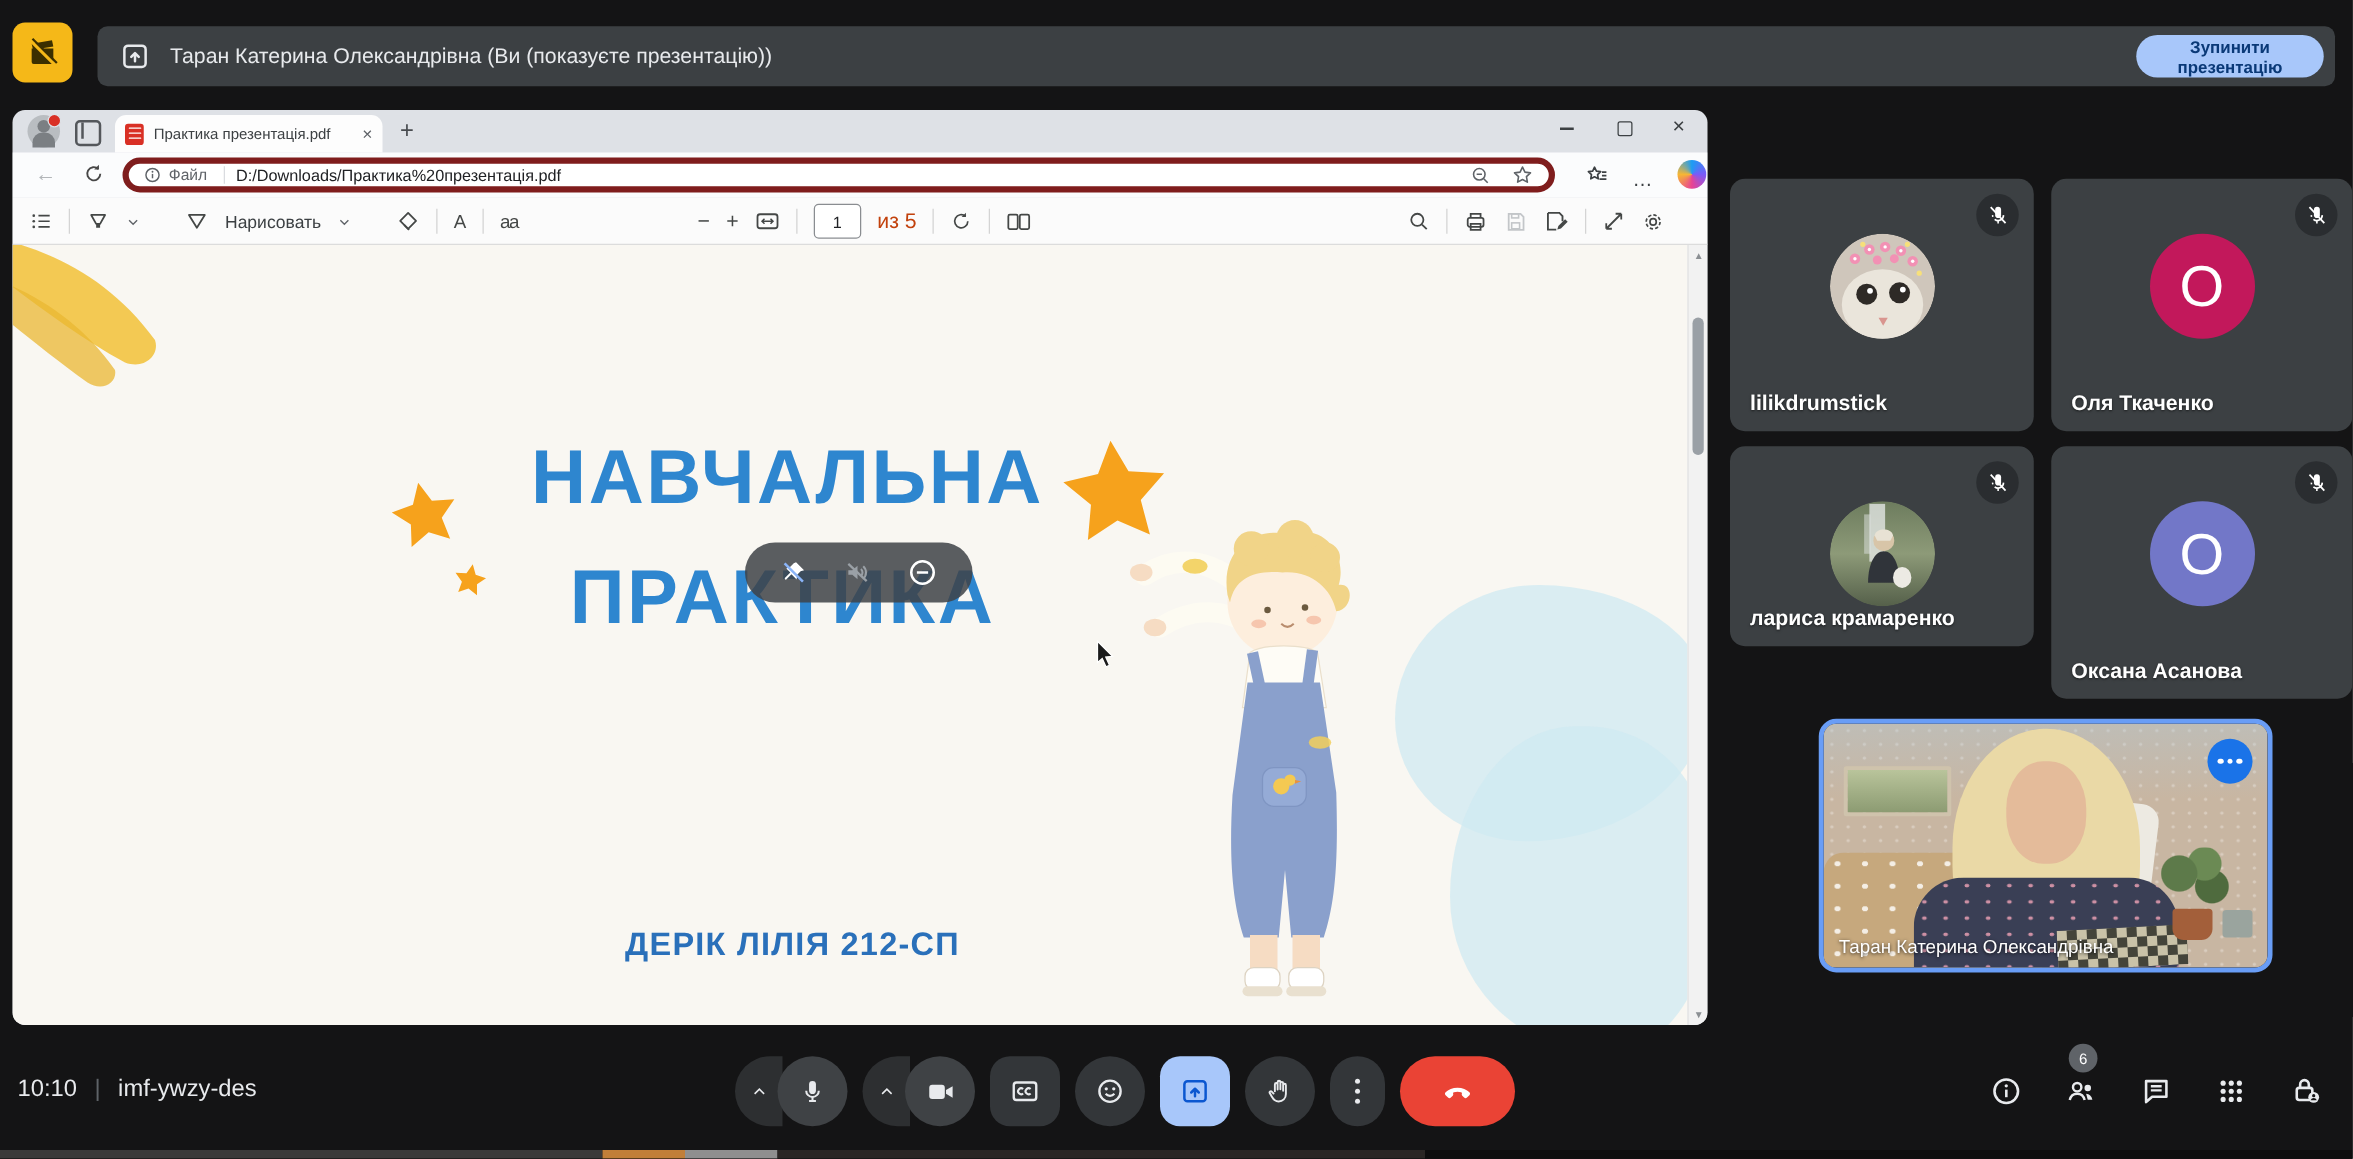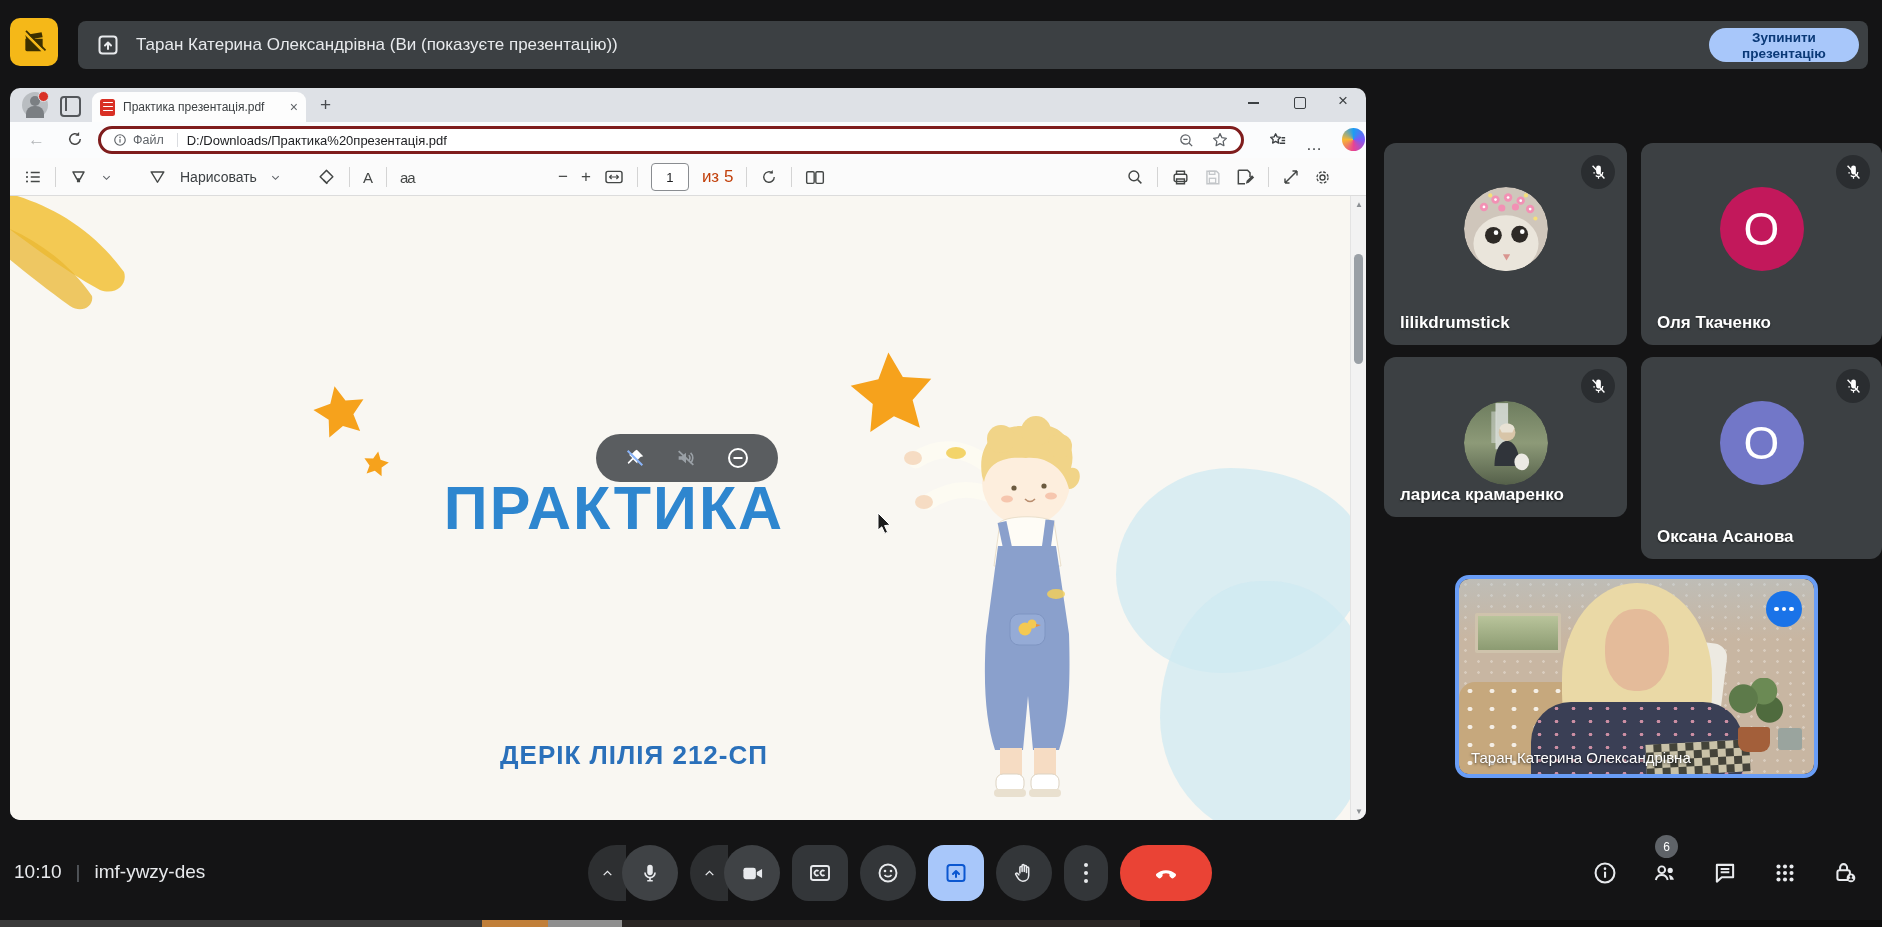--- a/index.html
+++ b/index.html
@@ -29,21 +29,21 @@
   .pdf-badge i{position:absolute;left:2.5px;right:2.5px;height:1.8px;background:#fff;border-radius:1px;}
   .tab-title{font-size:12px;color:#3c4043;margin-left:8px;white-space:nowrap;overflow:hidden;flex:1;}
   .tab-close{font-size:14px;color:#5f6368;margin-left:8px;cursor:pointer;}
   .newtab{left:310px;top:8px;font-size:19px;color:#494c50;line-height:18px;cursor:pointer;}
   .win-min{left:1238px;top:14px;width:11px;height:2px;background:#3c4043;}
   .win-max{left:1284px;top:9px;width:10px;height:10px;border:1.6px solid #3c4043;border-radius:2px;}
   .win-close{left:1328px;top:3px;font-size:17px;color:#3c4043;}
 
   .addressrow{left:0;top:34px;width:1356px;height:36px;background:#fbfcfd;}
   .nav-ic{top:8px;width:20px;height:20px;}
-  .addr-pill{left:88px;top:4px;width:1146px;height:28px;background:#fff;border:3px solid #7f1d1d;border-radius:15px;display:flex;align-items:center;box-sizing:border-box;padding:0 12px;}
+  .addr-pill{left:88px;top:4px;width:1146px;height:28px;background:#fff;border:5px solid #7f1d1d;border-radius:15px;display:flex;align-items:center;box-sizing:border-box;padding:0 12px;}
   .addr-scheme{font-size:12.5px;color:#5f6368;margin:0 4px 0 6px;}
   .addr-sep{width:1px;height:14px;background:#dadce0;margin:0 9px;}
   .addr-url{font-size:13px;color:#202124;flex:1;white-space:nowrap;overflow:hidden;}
   .addr-right{display:flex;align-items:center;gap:16px;margin-left:8px;}
   .copilot{left:1332px;top:6px;width:23px;height:23px;border-radius:50%;background:conic-gradient(#1c9df3,#7a5af8,#e84393,#f7b733,#1c9df3);}
 
   .pdfbar{left:0;top:70px;width:1356px;height:38px;background:#fbfbfb;border-bottom:1px solid #dcdcdc;box-sizing:border-box;}
   .pb-group{display:flex;align-items:center;height:38px;gap:13px;}
   .pb-sep{width:1px;height:20px;background:#d4d4d4;}
   .draw-label{font-size:14px;color:#3c4043;}
@@ -283,21 +283,22 @@
       <svg class="abs" style="left:299px;top:185px" width="62" height="62" viewBox="0 0 24 24">
           <path d="M12 1.8l3 6.3 6.9 1-5 4.8 1.2 6.9L12 17.5l-6.1 3.3L7.1 14l-5-4.9 6.9-1z" fill="#f6a21c" transform="rotate(-12 12 12)"></path>
         </svg>
       <svg class="abs" style="left:351px;top:253px" width="30" height="30" viewBox="0 0 24 24">
           <path d="M12 1.8l3 6.3 6.9 1-5 4.8 1.2 6.9L12 17.5l-6.1 3.3L7.1 14l-5-4.9 6.9-1z" fill="#f6a21c" transform="rotate(10 12 12)"></path>
         </svg>
       <svg class="abs" style="left:833px;top:149px" width="98" height="98" viewBox="0 0 24 24">
           <path d="M12 1.8l3 6.3 6.9 1-5 4.8 1.2 6.9L12 17.5l-6.1 3.3L7.1 14l-5-4.9 6.9-1z" fill="#f6a21c" transform="rotate(-5 12 12)"></path>
         </svg>
 
-      <div class="abs slide-title" style="left:274px;top:246px;width:660px;margin-top:31px;">ПРАКТИКА</div>
+      <div class="abs slide-title" style="left:290px;top:150px;width:660px;">НАВЧАЛЬНА</div>
+      <div class="abs slide-title" style="left:286px;top:246px;width:660px;">ПРАКТИКА</div>
 
       <svg class="abs" style="left:888px;top:200px" width="210" height="430" viewBox="0 0 210 430">
         <path d="M18 64 C45 46, 75 52, 102 80" stroke="#fdfbf2" stroke-width="17" fill="none" stroke-linecap="round"></path>
         <path d="M30 106 C58 88, 82 92, 104 104" stroke="#fdfbf2" stroke-width="16" fill="none" stroke-linecap="round"></path>
         <ellipse cx="15" cy="62" rx="9" ry="7" fill="#f6dcc3"></ellipse>
         <ellipse cx="26" cy="106" rx="9" ry="7" fill="#f6dcc3"></ellipse>
         <ellipse cx="58" cy="57" rx="10" ry="6" fill="#f2cf5b" opacity=".9"></ellipse>
         <circle cx="128" cy="86" r="44" fill="#fdeedd"></circle>
         <path d="M84 80 C78 42, 106 26, 132 31 C162 22, 180 48, 173 72 C186 70, 184 92, 171 93 C167 74, 150 60, 128 62 C106 60, 90 66, 86 86 Z" fill="#f1d488"></path>
         <circle cx="103" cy="43" r="14" fill="#f1d488"></circle>

